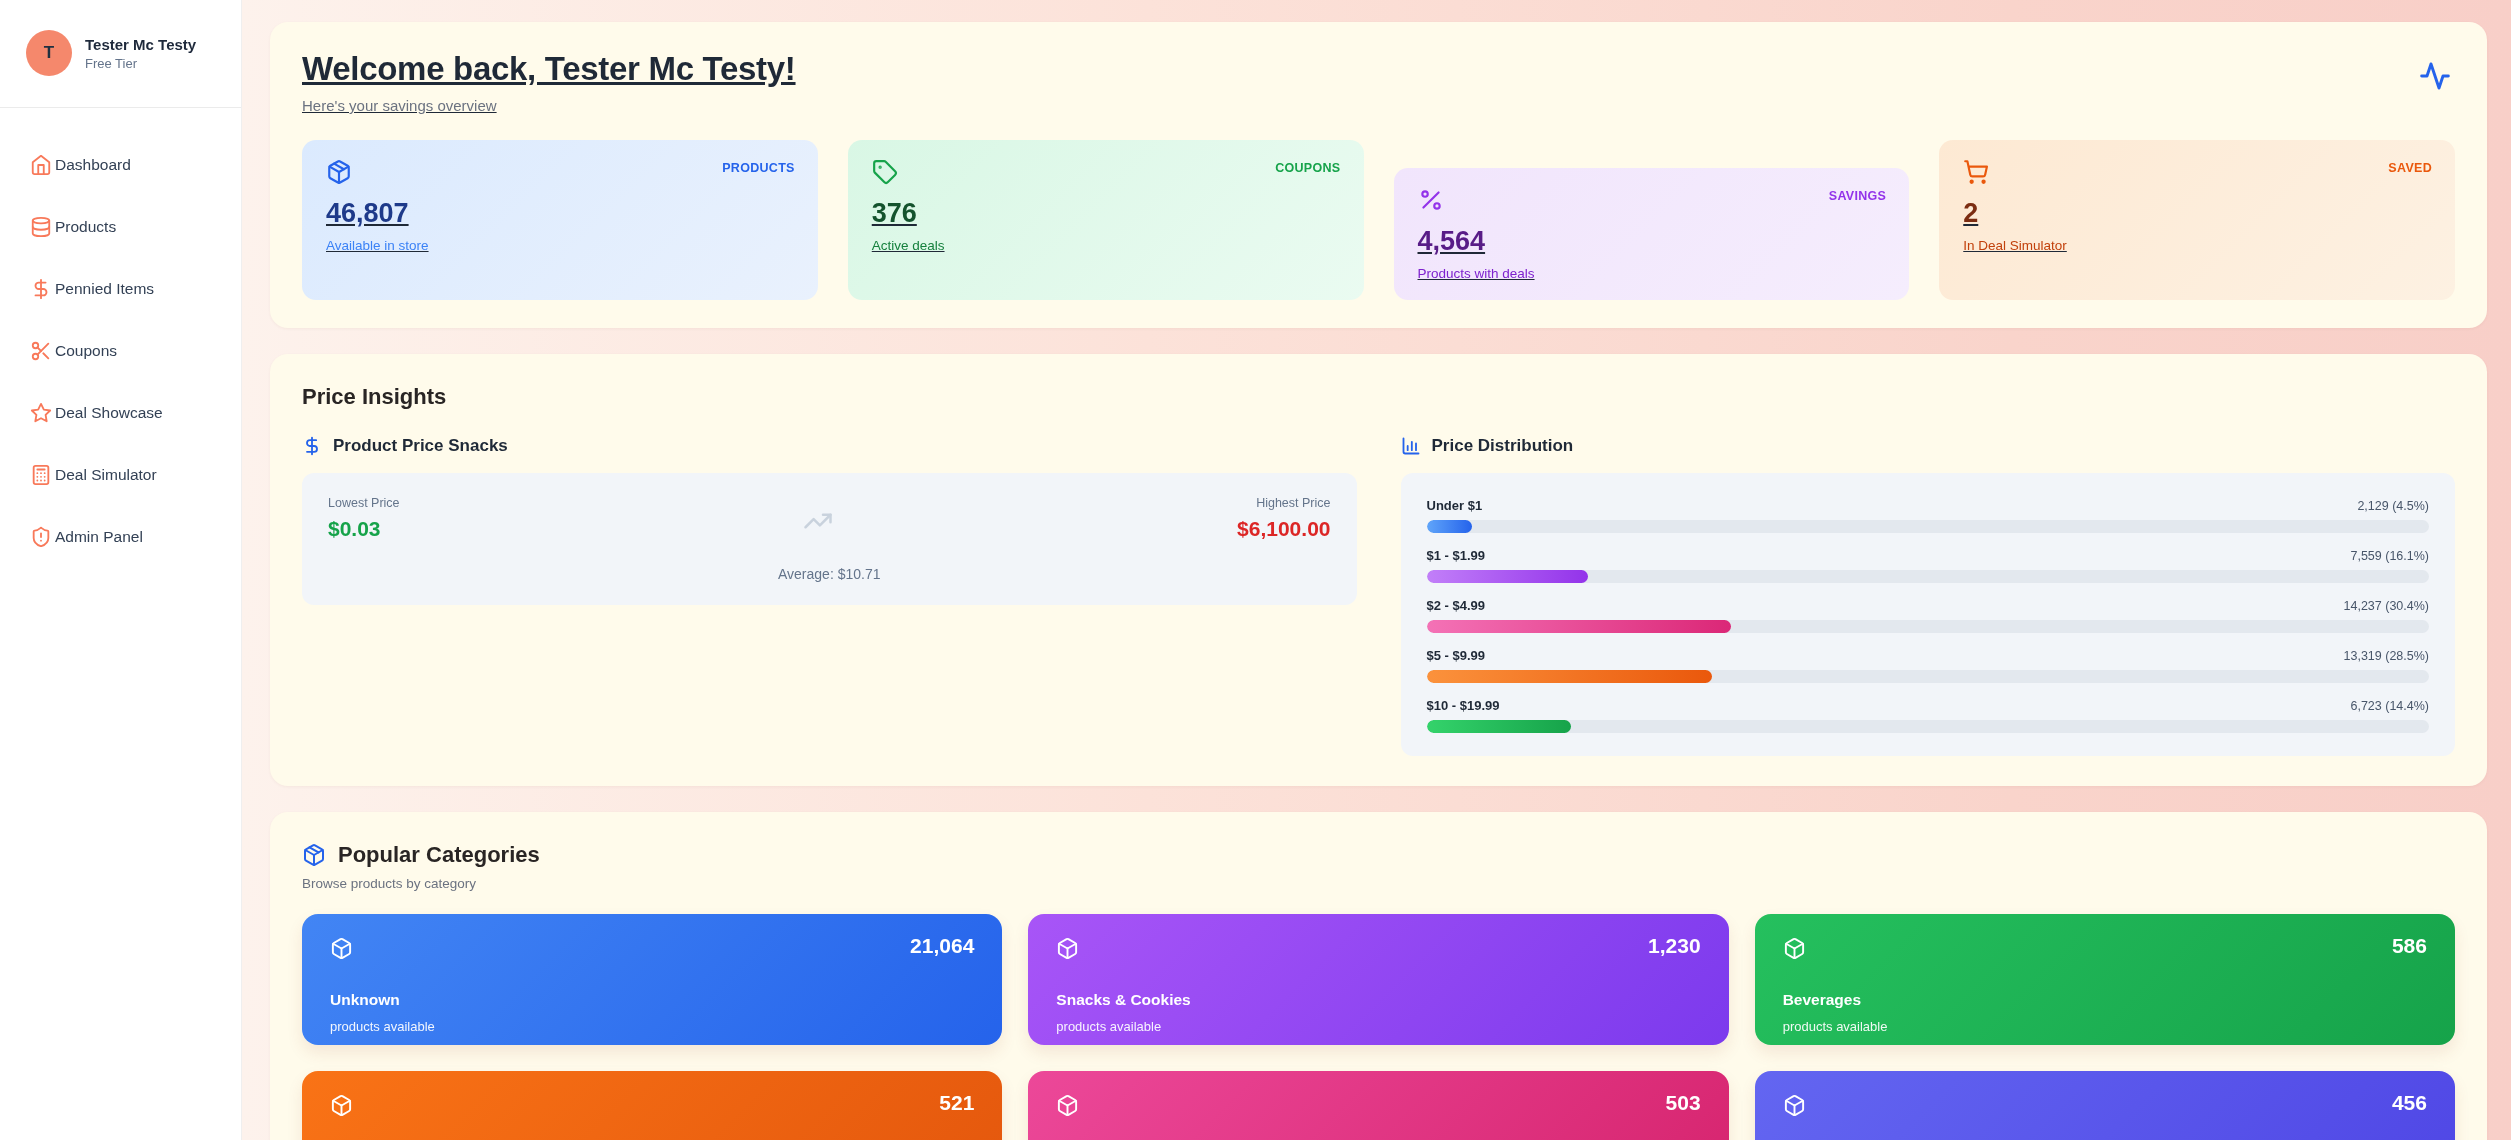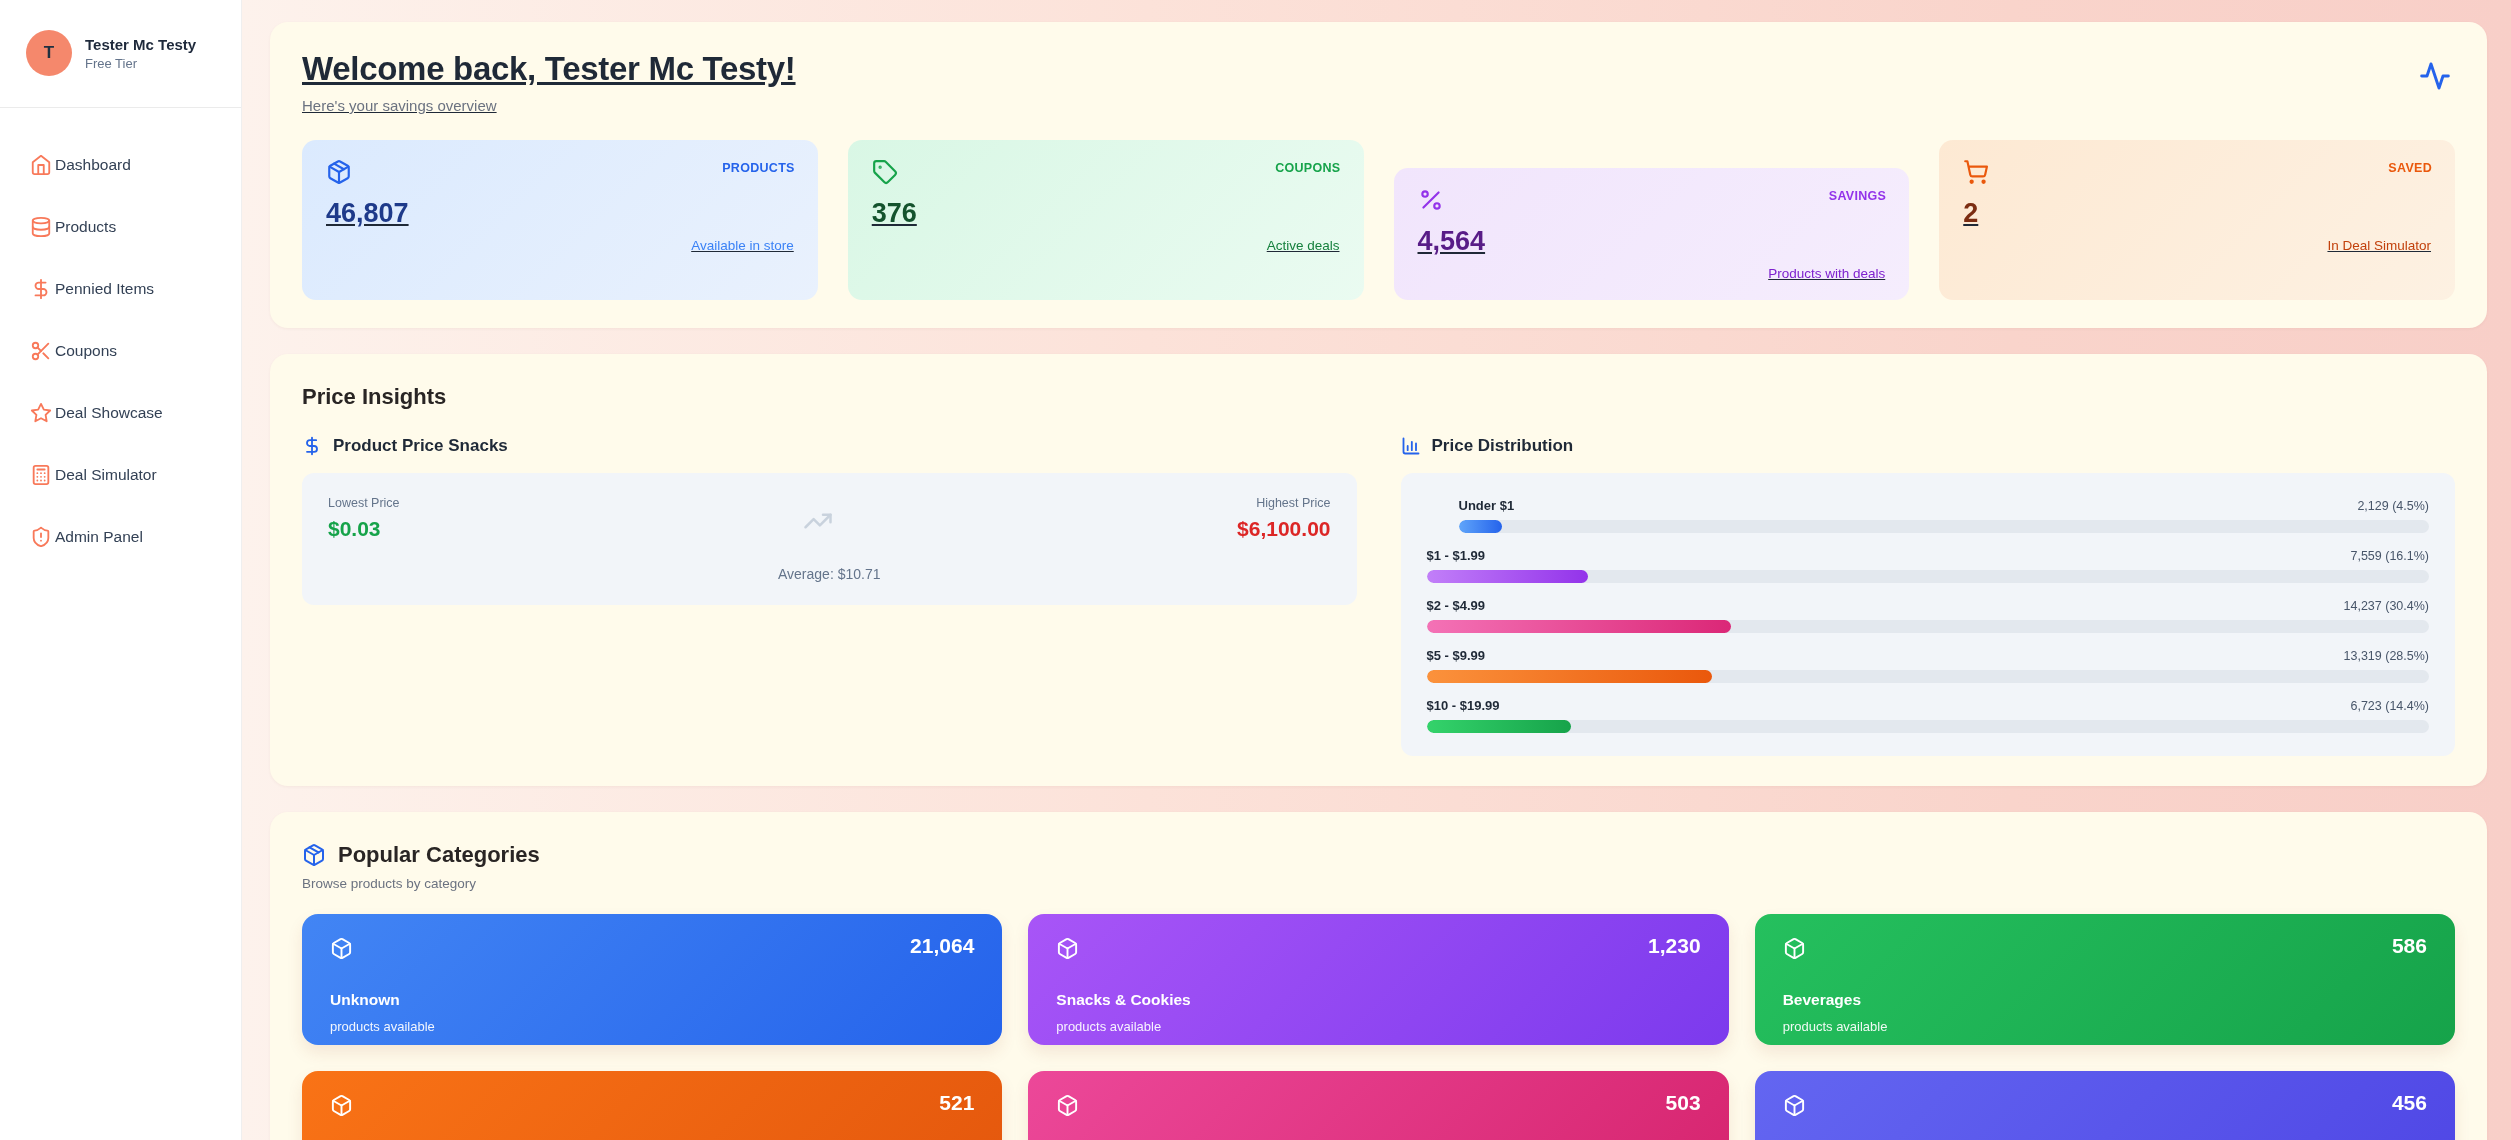--- a/index.html
+++ b/index.html
@@ -55,21 +55,21 @@
   
   .welcome-card { position:relative; padding:28px 32px 28px 32px;text-decoration:underline; }
   .welcome-title { font-size:33px; font-weight:800; color:#1f2937; letter-spacing:-.3px; }
   .welcome-sub { font-size:15px; color:#6b7280; margin-top:9px; }
   .activity-icon { position:absolute; top:38px; right:36px; color:#2563eb; }
 
   .stats-grid { display:grid; grid-template-columns:repeat(4,1fr); gap:30px; margin-top:26px; }
   .stat { border-radius:14px; padding:19px 24px; position:relative; min-height:128px; }
   .stat-tag { position:absolute; top:21px; right:23px; font-size:12.5px; font-weight:700; letter-spacing:.3px; }
   .stat-value { font-size:27px; font-weight:800; margin-top:13px; }
-  .stat-caption { font-size:13.5px; margin-top:9px;text-align:right; }
+  .stat-caption { font-size:13.5px; margin-top:9px; }
   .stat-0 { background:linear-gradient(135deg,#dbeafe,#e9f1fd); }
   .stat-0 .stat-icon, .stat-0 .stat-tag { color:#2563eb; }
   .stat-0 .stat-value { color:#1e3a8a; }
   .stat-0 .stat-caption { color:#3b82f6; }
   .stat-1 { background:linear-gradient(135deg,#d9f7e5,#eafbf1); }
   .stat-1 .stat-icon, .stat-1 .stat-tag { color:#16a34a; }
   .stat-1 .stat-value { color:#14532d; }
   .stat-1 .stat-caption { color:#15803d; }
   .stat-2 { background:linear-gradient(135deg,#f1e5fc,#f5edfd);margin-top:28px; }
   .stat-2 .stat-icon, .stat-2 .stat-tag { color:#9333ea; }
@@ -89,21 +89,21 @@
   .panel { margin-top:17px; background:#f2f5f9; border-radius:12px; padding:23px 26px; }
   .range-row { display:flex; justify-content:space-between; align-items:flex-start; }
   .range-label { font-size:12.5px; color:#64748b; }
   .range-low { font-size:21px; font-weight:800; color:#16a34a; margin-top:7px; }
   .range-high { font-size:21px; font-weight:800; color:#dc2626; margin-top:7px; }
   .range-right { text-align:right; }
   .trend-icon { color:#c9d2dd; margin-top:10px; }
   .range-avg { text-align:center; font-size:14px; color:#64748b; margin-top:25px; }
 
   .dist-row { margin-top:15px; }
-  .dist-row:first-child { margin-top:2px;margin-left:32px; }
+  .dist-row:first-child { margin-top:2px; }
   .dist-labels { display:flex; justify-content:space-between; align-items:baseline; }
   .dist-label { font-size:13px; font-weight:700; color:#1f2937; }
   .dist-value { font-size:12.5px; color:#475569; }
   .dist-track { height:13px; background:#e3e8ee; border-radius:7px; margin-top:7px; overflow:hidden; }
   .dist-fill { height:100%; border-radius:7px; }
 
   
   .cat-sub { font-size:13.5px; color:#6b7280; margin-top:8px; }
   .cat-header { display:flex; align-items:center; gap:12px; }
   .cat-header .ph-icon { color:#2563eb; }

